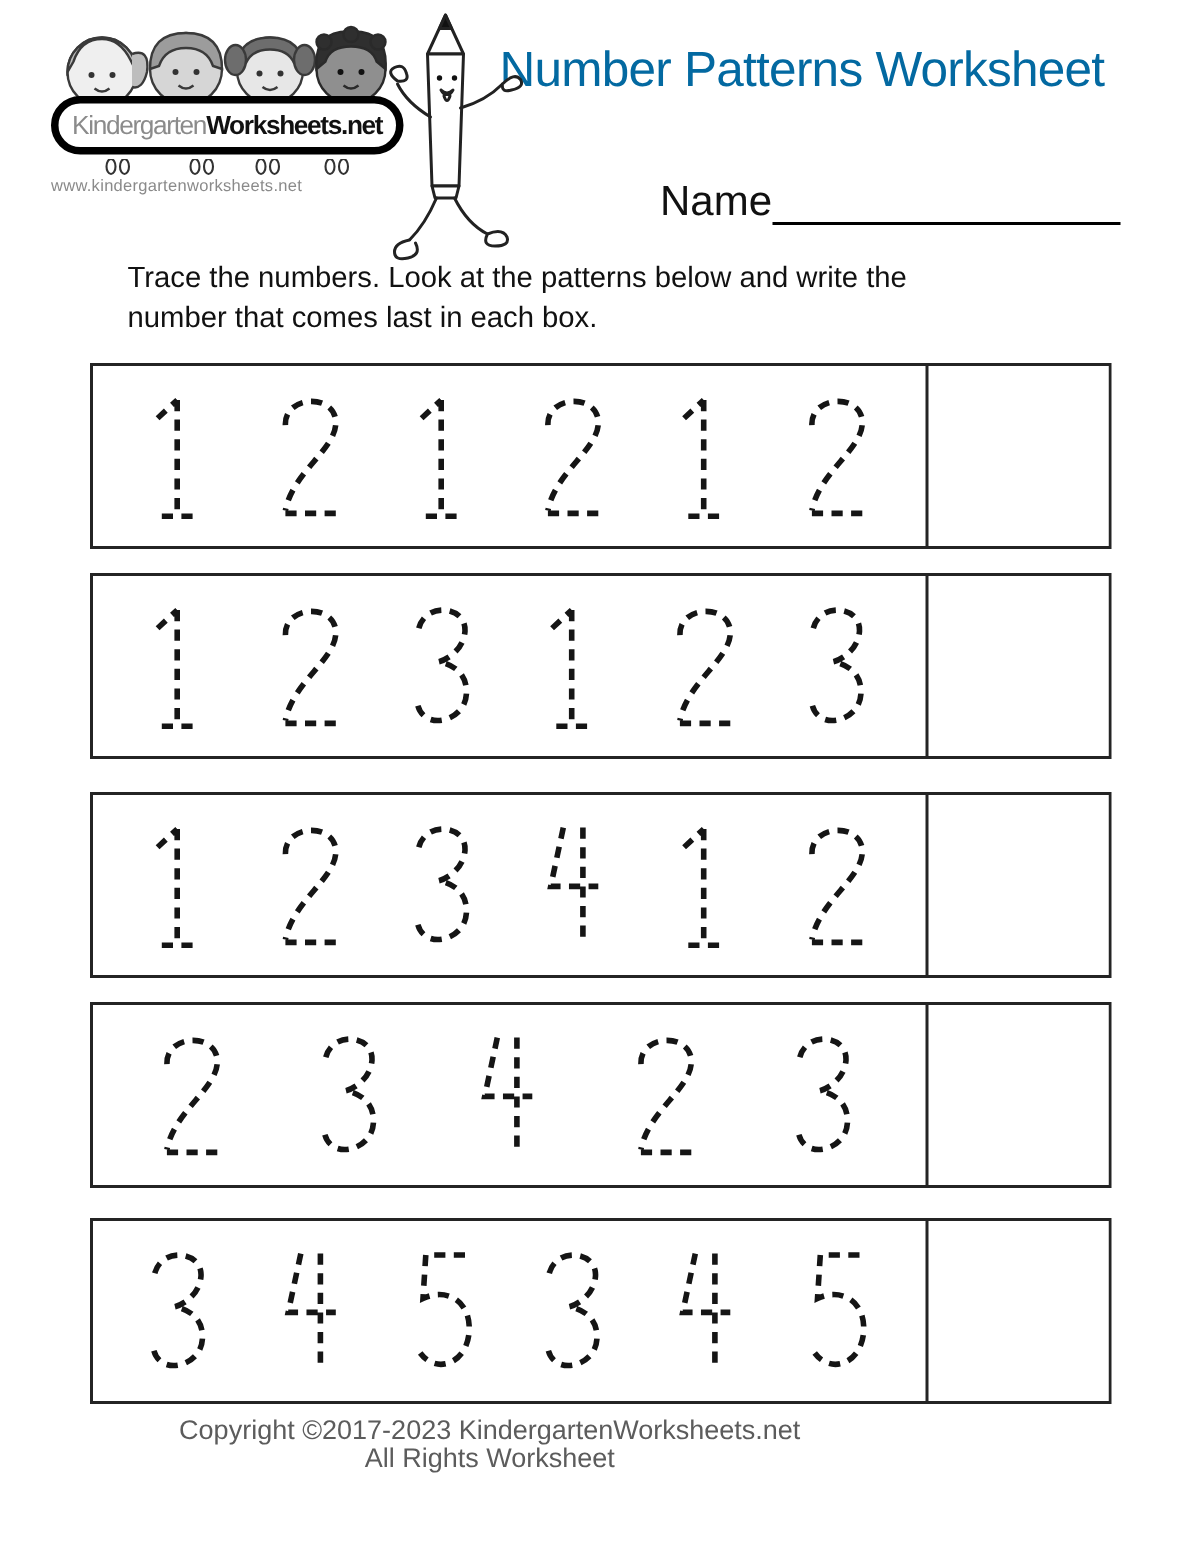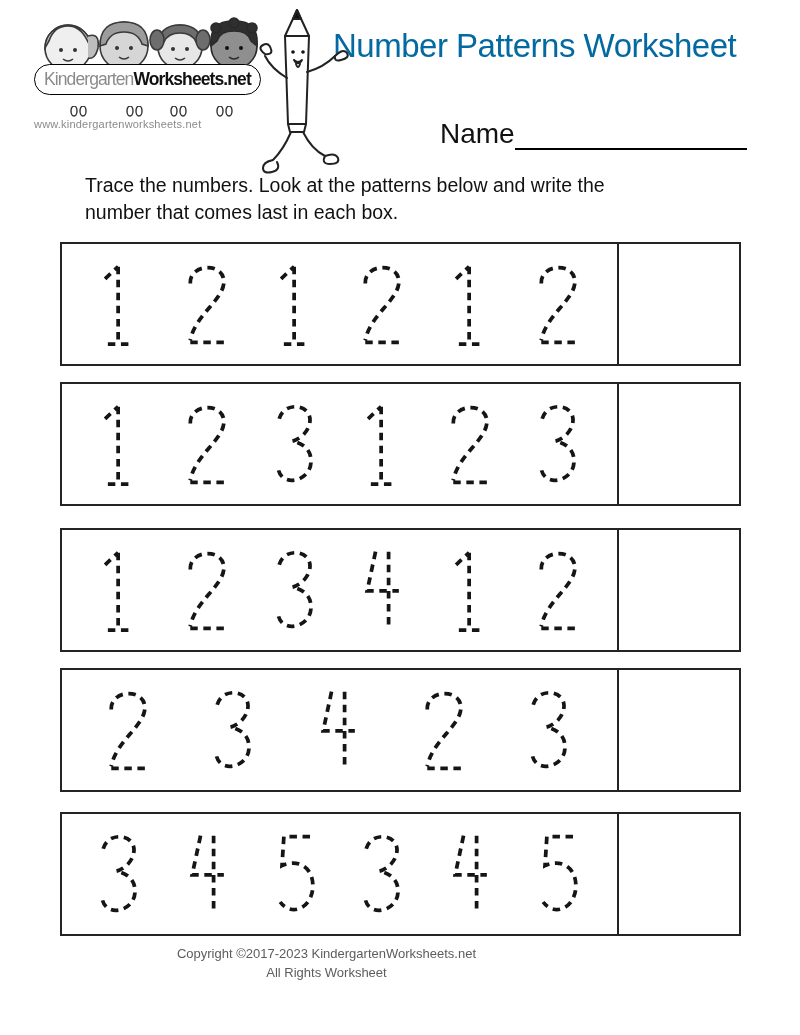--- a/index.html
+++ b/index.html
@@ -2,21 +2,21 @@
 <html><head>
 <meta charset="utf-8">
 <style>
   html,body{margin:0;padding:0;background:#fff;}
   .page{position:relative;width:800px;height:1035px;background:#fff;
         font-family:"Liberation Sans", sans-serif;color:#161616;overflow:hidden;}
 
   
   .logo{position:absolute;left:34px;top:10px;width:240px;}
   .kids{position:absolute;left:6px;top:4px;}
-  .banner{position:absolute;left:0;top:54px;background:#fff;border:1px solid #000000;
+  .banner{position:absolute;left:0;top:54px;background:#fff;border:5px solid #000000;
           border-radius:20px;padding:4px 9px;white-space:nowrap;z-index:3;}
   .banner .lt{font-size:17.5px;font-weight:400;color:#8b8b8b;letter-spacing:-0.9px;}
   .banner .bd{font-size:17.5px;font-weight:700;color:#111;letter-spacing:-0.9px;}
   .fingers{position:absolute;left:18px;top:96px;z-index:4;}
   .url{position:absolute;left:0;top:108px;font-size:11px;color:#8a8a8a;letter-spacing:.2px;}
 
   .pencil{position:absolute;left:233px;top:4px;z-index:2;}
 
   
   .title{position:absolute;left:333px;top:27px;margin:0;font-size:33px;font-weight:400;
@@ -31,21 +31,21 @@
   
   .row{position:absolute;left:60px;width:681px;height:124px;border:2px solid #242424;
        box-sizing:border-box;display:flex;background:#fff;}
   .digits{flex:1;display:flex;align-items:center;justify-content:space-around;
           padding:0 14px;}
   .digit{display:block;}
   .answer{width:122px;border-left:2px solid #242424;box-sizing:border-box;background:#fff;}
 
   
   .footer{position:absolute;left:0;top:944px;width:653px;text-align:center;
-          font-size:13px;line-height:19px;color:#5c5c5c;}
+          font-size:18px;line-height:19px;color:#5c5c5c;}
 </style>
 </head>
 <body>
 
 <div class="page">
 
   <div class="logo">
     <svg class="kids" width="218" height="62" viewBox="0 0 218 62">
 
       <g stroke="#3a3a3a" stroke-width="1.6">

